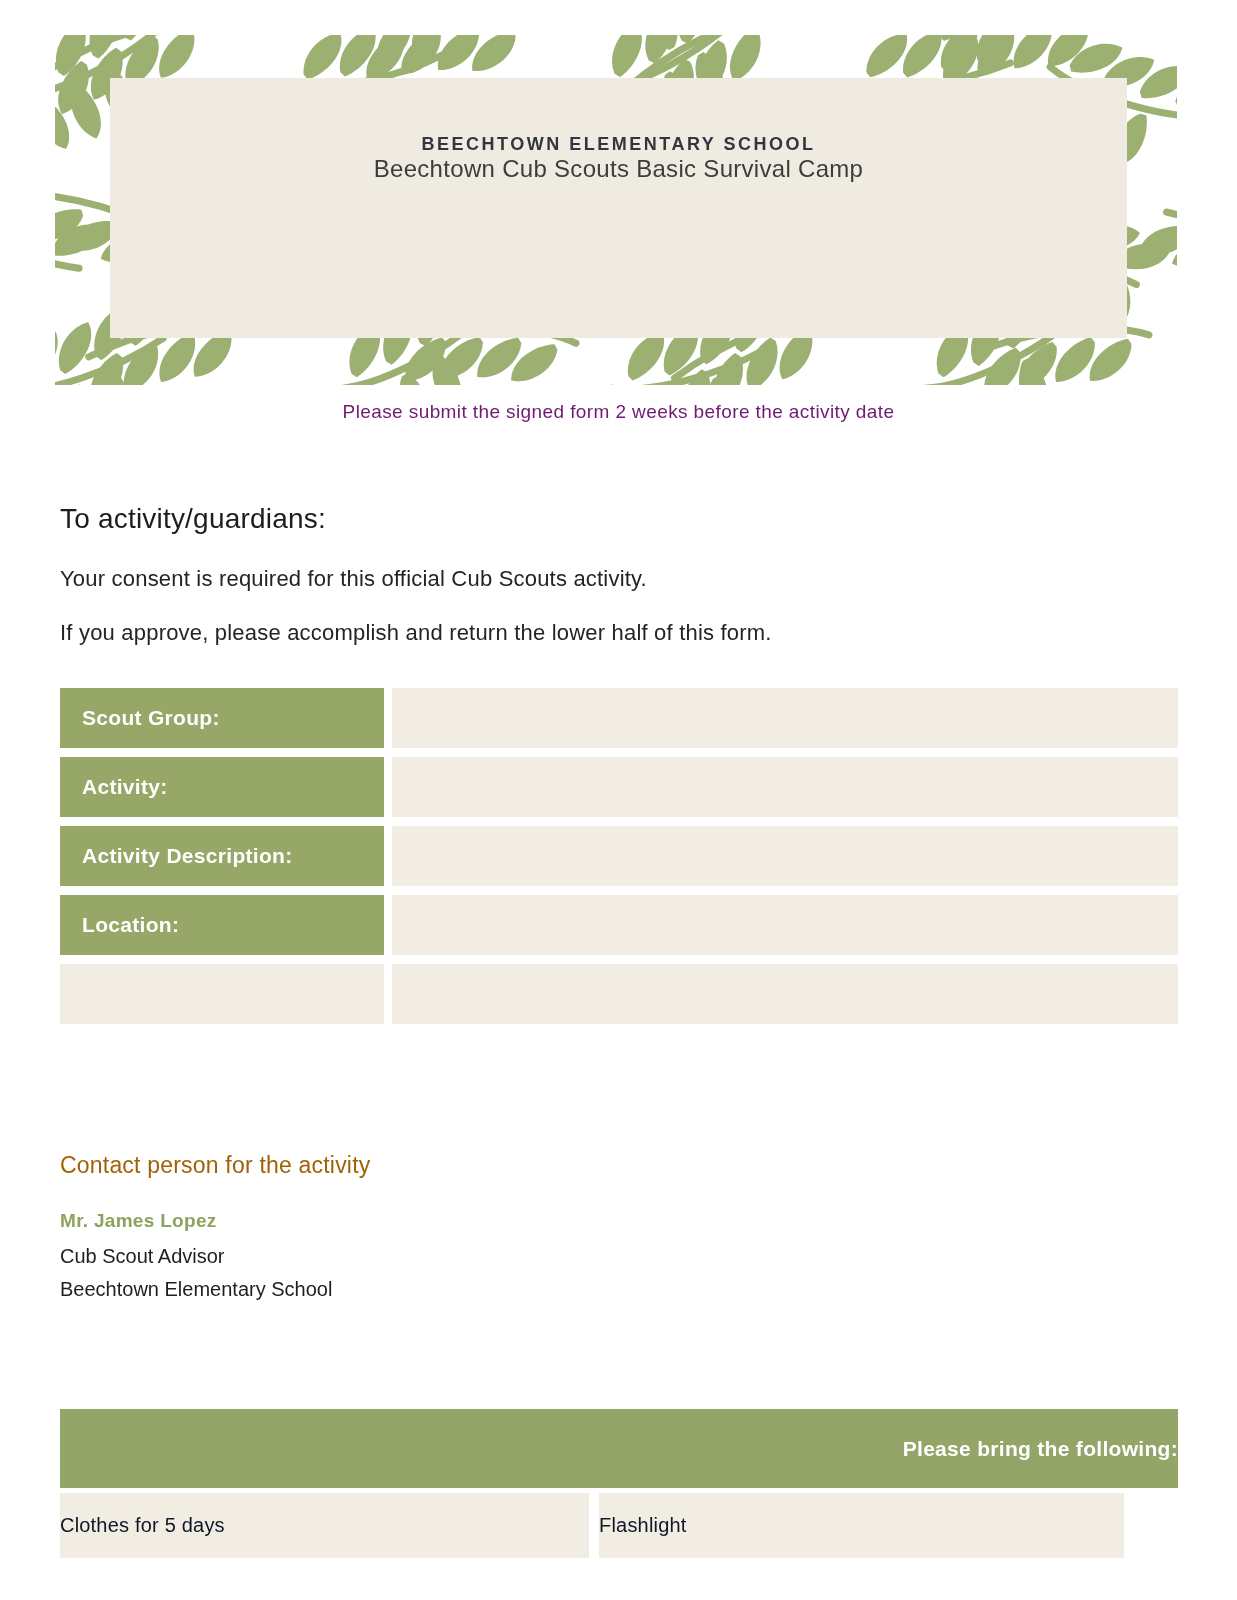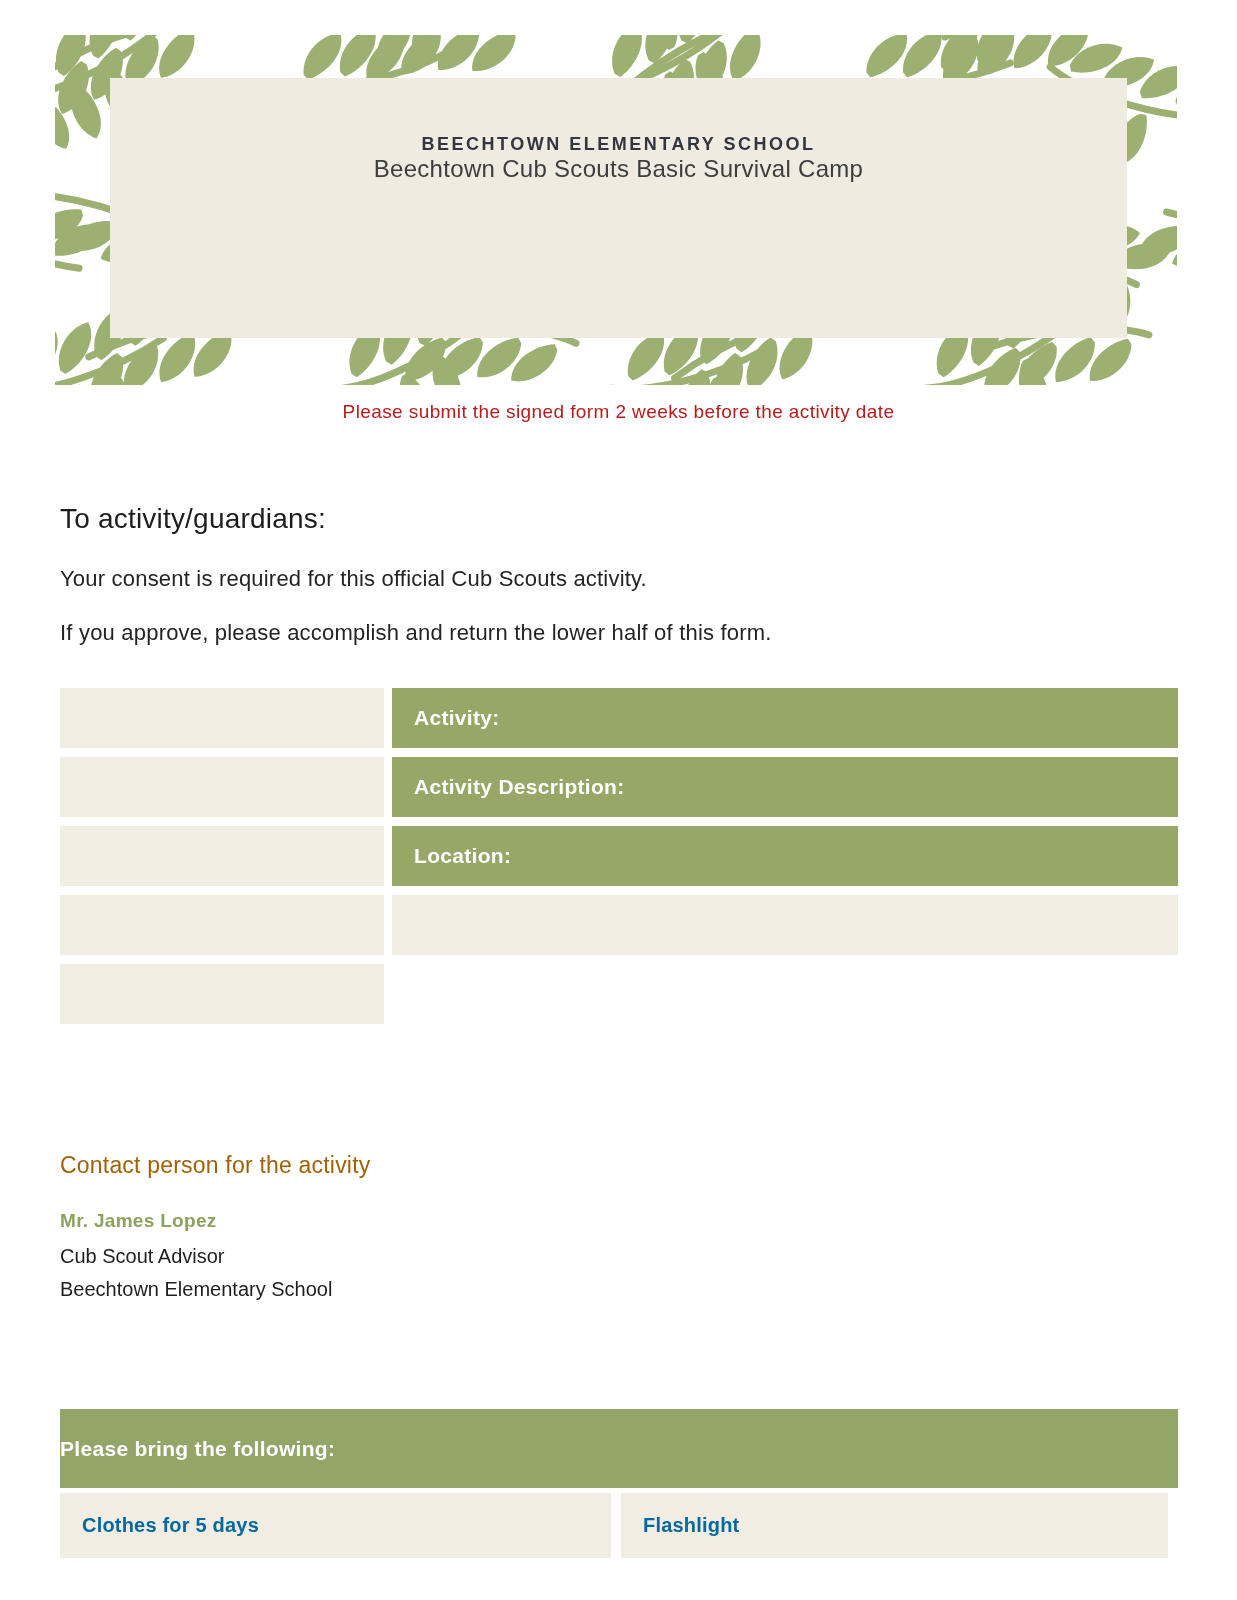--- a/index.html
+++ b/index.html
@@ -48,21 +48,21 @@
     font-size: 24px;
     letter-spacing: 0.3px;
     color: #3d3d3d;
   }
 
   
   .submit-note {
     position: absolute; top: 401px; left: 0; width: 100%;
     text-align: center;
     font-size: 19px; letter-spacing: 0.4px;
-    color: #b91c1c;
+    color: #701a75;
   }
 
   
   .intro-heading {
     position: absolute; left: 60px; top: 503px;
     font-size: 28px; color: #1d1d1d; letter-spacing: 0.2px;
   }
   .intro-line-1 {
     position: absolute; left: 60px; top: 566px;
     font-size: 22px; color: #242424; letter-spacing: 0.2px;
@@ -104,36 +104,35 @@
     color: #8da25e; letter-spacing: 0.3px;
   }
   .contact-role { margin-top: 13px; font-size: 20px; color: #1f1f1f; }
   .contact-org  { margin-top: 10px; font-size: 20px; color: #1f1f1f; }
 
   
   .bring-banner {
     position: absolute; left: 60px; top: 1409px;
     width: 1118px; height: 79px;
     background: #94a568;
-    display: flex; align-items: center; justify-content: flex-start;
+    display: flex; align-items: center; justify-content: flex-end;
   }
   .bring-heading {
     color: #ffffff; font-weight: bold;
     font-size: 21px; letter-spacing: 0.3px;
   }
   .bring-cells {
     position: absolute; left: 60px; top: 1493px;
     width: 1118px; height: 65px;
     display: flex; gap: 10px;
   }
   .bring-item {
     background: #f1ede2;
     display: flex; align-items: center;
-    padding-left: 22px;
-    font-size: 20px; color: #0369a1; letter-spacing: 0.2px; font-weight: bold;
+    font-size: 20px; color: #0f172a; letter-spacing: 0.2px;
   }
   .bring-item.left  { width: 529px; }
   .bring-item.right { width: 525px; }
 </style>
 </head>
 <body>
 
 <div class="banner">
   <svg width="1122" height="350" viewBox="0 0 1122 350" aria-hidden="true">
     <defs>
@@ -181,20 +180,21 @@
   </div>
 </div>
 
 <div class="submit-note">Please submit the signed form 2 weeks before the activity date</div>
 
 <div class="intro-heading">To activity/guardians:</div>
 <div class="intro-line-1">Your consent is required for this official Cub Scouts activity.</div>
 <div class="intro-line-2">If you approve, please accomplish and return the lower half of this form.</div>
 
 <div class="consent-table">
+  <div class="cell-label">Scout Group:</div>
   <div class="cell-value"></div>
 
   <div class="cell-label">Activity:</div>
   <div class="cell-value"></div>
 
   <div class="cell-label">Activity Description:</div>
   <div class="cell-value"></div>
 
   <div class="cell-label">Location:</div>
   <div class="cell-value"></div>

